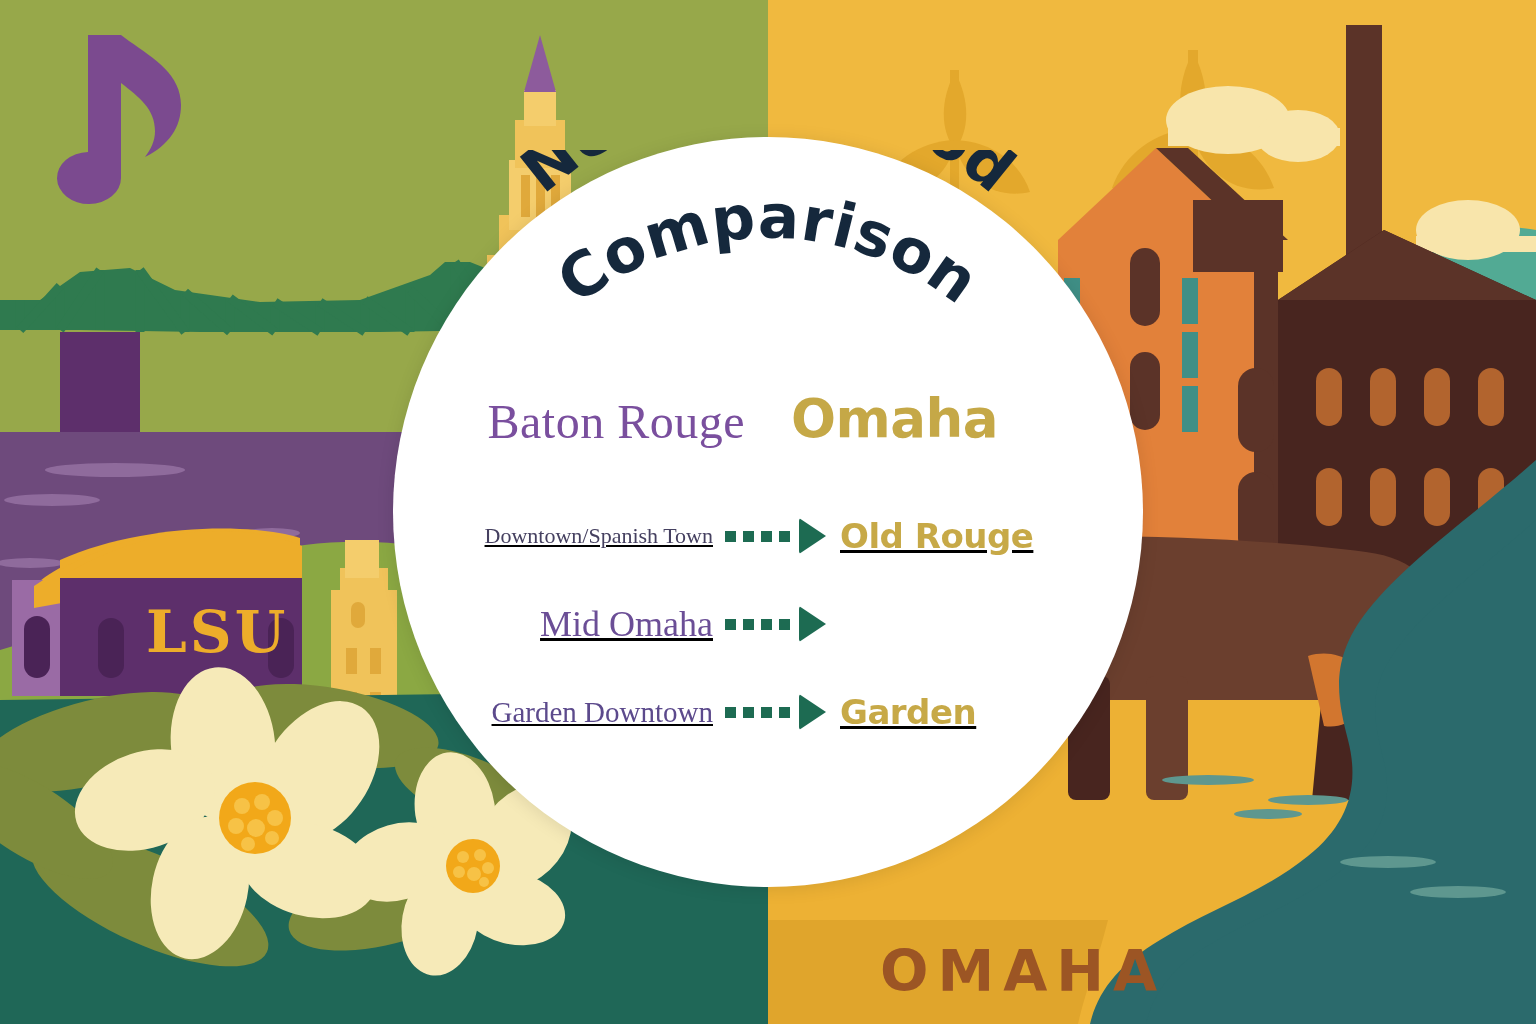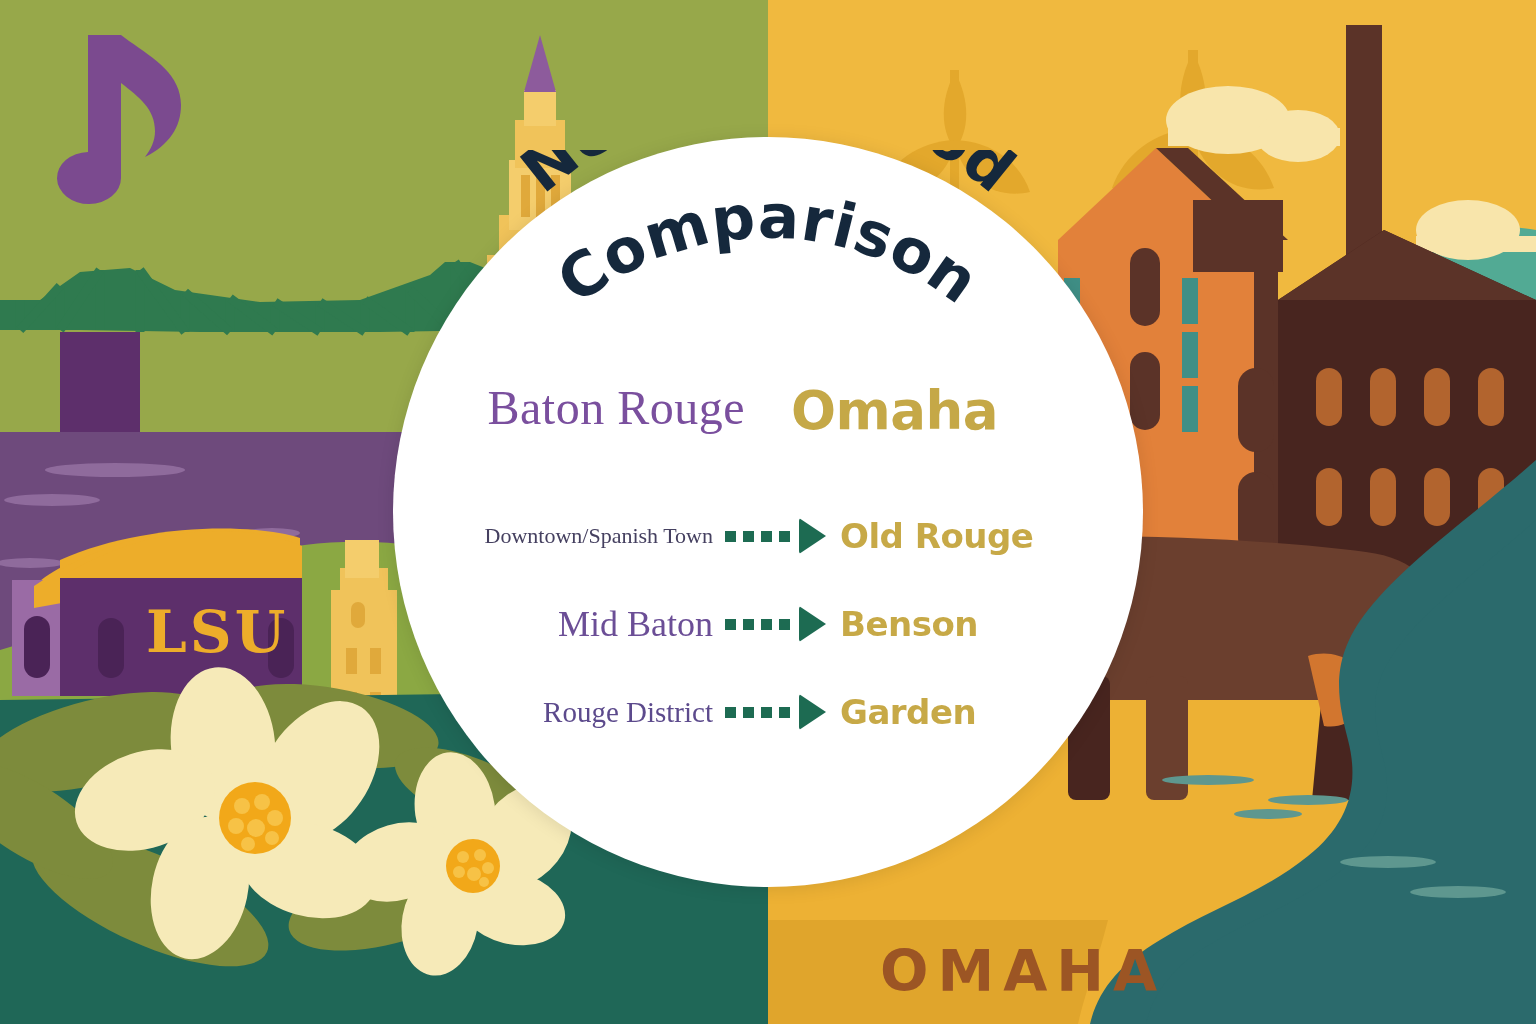--- a/index.html
+++ b/index.html
@@ -41,24 +41,24 @@
     font-family: "DejaVu Sans", sans-serif;
     font-weight: bold;
     fill: #15283c;
   }
   .arc-line1 { font-size: 61px; letter-spacing: 0.5px; }
   .arc-line2 { font-size: 61px; letter-spacing: 0.5px; }
 
   
   #headers {
     position: absolute;
-    left: 393px; top: 380px;
+    left: 393px; top: 369px;
     width: 750px; height: 80px;
     display: flex;
-    align-items: flex-start;
+    align-items: flex-end;
   }
   #hdr-left {
     width: 370px;
     text-align: right;
     padding-right: 8px;
     font-family: "Liberation Serif", serif;
     font-size: 48px;
     color: #7a4f9e;
     letter-spacing: 0.5px;
     white-space: nowrap;
@@ -73,20 +73,21 @@
     color: #c5a847;
     letter-spacing: -0.5px;
     white-space: nowrap;
   }
 
   
   #rows {
     position: absolute;
     left: 393px; top: 492px;
     width: 750px;
+    text-decoration: underline;
   }
   .row {
     display: flex;
     align-items: center;
     height: 88px;
   }
   .cell-left {
     flex: 0 0 320px;
     text-align: right;
     font-family: "Liberation Serif", serif;
@@ -458,33 +459,32 @@
         <span class="dash"></span>
         <span class="dash"></span>
         <span class="dash"></span>
         <span class="dash"></span>
         <span class="arrowhead"></span>
       </div>
       <div class="cell-right">Old Rouge</div>
     </div>
 
     <div class="row row-1">
-      <div class="cell-left">Mid Baton</div>
+      <div class="cell-left">Mid Omaha</div>
       <div class="connector">
         <span class="dash"></span>
         <span class="dash"></span>
         <span class="dash"></span>
         <span class="dash"></span>
         <span class="arrowhead"></span>
       </div>
-      <div class="cell-right">Benson</div>
     </div>
 
     <div class="row row-2">
-      <div class="cell-left">Rouge District</div>
+      <div class="cell-left">Garden Downtown</div>
       <div class="connector">
         <span class="dash"></span>
         <span class="dash"></span>
         <span class="dash"></span>
         <span class="dash"></span>
         <span class="arrowhead"></span>
       </div>
       <div class="cell-right">Garden</div>
     </div>
   </div>

